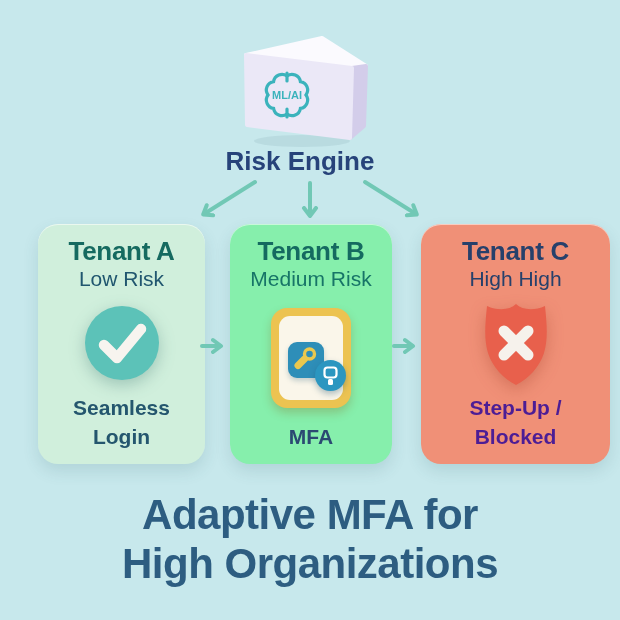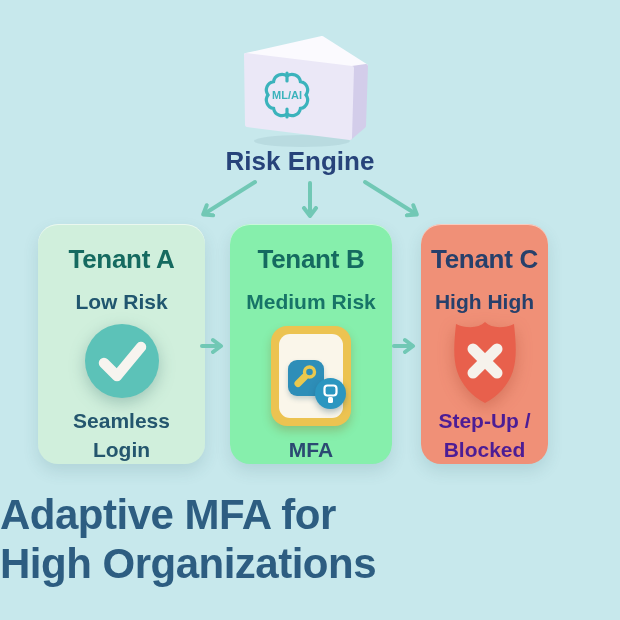--- a/index.html
+++ b/index.html
@@ -24,34 +24,34 @@
   .h-arrow-bc{position:absolute;left:392px;top:336px;}
 
   
   .card{
     position:absolute;top:224px;height:240px;border-radius:20px;
     display:flex;flex-direction:column;align-items:center;text-align:center;
     box-shadow:0 7px 16px rgba(45,90,100,.14), inset 0 1px 0 rgba(255,255,255,.55);
   }
   .card-a{left:38px;width:167px;background:#d0efdc;}
   .card-b{left:230px;width:162px;background:#86efac;}
-  .card-c{left:421px;width:127px;background:#f09077;}
+  .card-c{left:421px;width:189px;background:#f09077;}
 
-  .card-title{margin-top:20px;font-size:26px;font-weight:bold;letter-spacing:-.3px;}
+  .card-title{margin-top:12px;font-size:26px;font-weight:bold;letter-spacing:-.3px;}
   .card-a .card-title,.card-b .card-title{color:#156a60;}
   .card-c .card-title{color:#27406b;}
 
-  .card-sub{margin-top:15px;font-size:21px;font-weight:bold;}
+  .card-sub{margin-top:0;font-size:21px;font-weight:normal;}
   .card-a .card-sub{color:#20566f;}
   .card-b .card-sub{color:#177467;}
   .card-c .card-sub{color:#27406b;}
 
   .icon-area{flex:1 1 auto;min-height:0;display:flex;align-items:center;justify-content:center;width:100%;}
 
-  .card-footer{font-size:21px;font-weight:bold;line-height:1.35;}
+  .card-footer{margin-bottom:13px;font-size:21px;font-weight:bold;line-height:1.35;}
   .card-b .card-footer{}
   .card-a .f1,.card-a .f2{color:#24566e;}
   .card-b .f1{color:#2b4a72;}
   .card-b .f2{color:#1a7466;}
   .card-c .f1,.card-c .f2{color:#4c1d95;}
 
   
   .check-svg{filter:drop-shadow(0 5px 8px rgba(40,100,95,.30));}
 
   
@@ -62,21 +62,21 @@
   .mfa-key{position:absolute;left:17px;top:34px;width:36px;height:36px;background:#2e8eb8;border-radius:9px;
            box-shadow:0 3px 5px rgba(40,90,120,.25);}
   .mfa-badge{position:absolute;left:44px;top:52px;width:31px;height:31px;background:#2b96c0;border-radius:50%;
              box-shadow:0 3px 6px rgba(30,80,110,.35);}
 
   
   .shield-svg{filter:drop-shadow(0 5px 8px rgba(150,50,30,.30));margin-top:2px;}
 
   
   .diagram-title{
-    position:absolute;left:0;top:491px;width:620px;
+    position:absolute;left:0;top:491px;width:620px;text-align:center;
     font-size:42px;font-weight:bold;color:#2d5d81;line-height:1.16;letter-spacing:-.5px;
   }
 </style>
 </head>
 <body>
 
 <div class="stage">
 
   <svg class="cube-svg" width="132" height="114" viewBox="0 0 132 114">
     <ellipse cx="62" cy="107" rx="48" ry="6" fill="rgba(120,160,170,0.18)"></ellipse>

